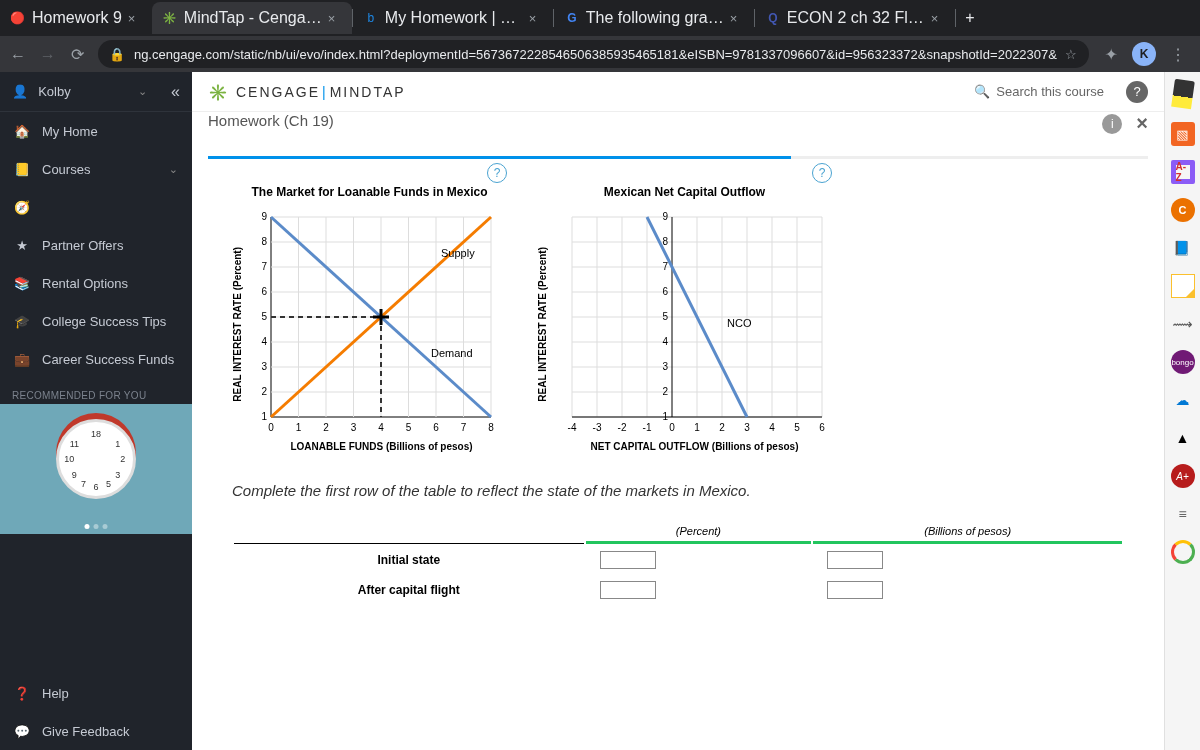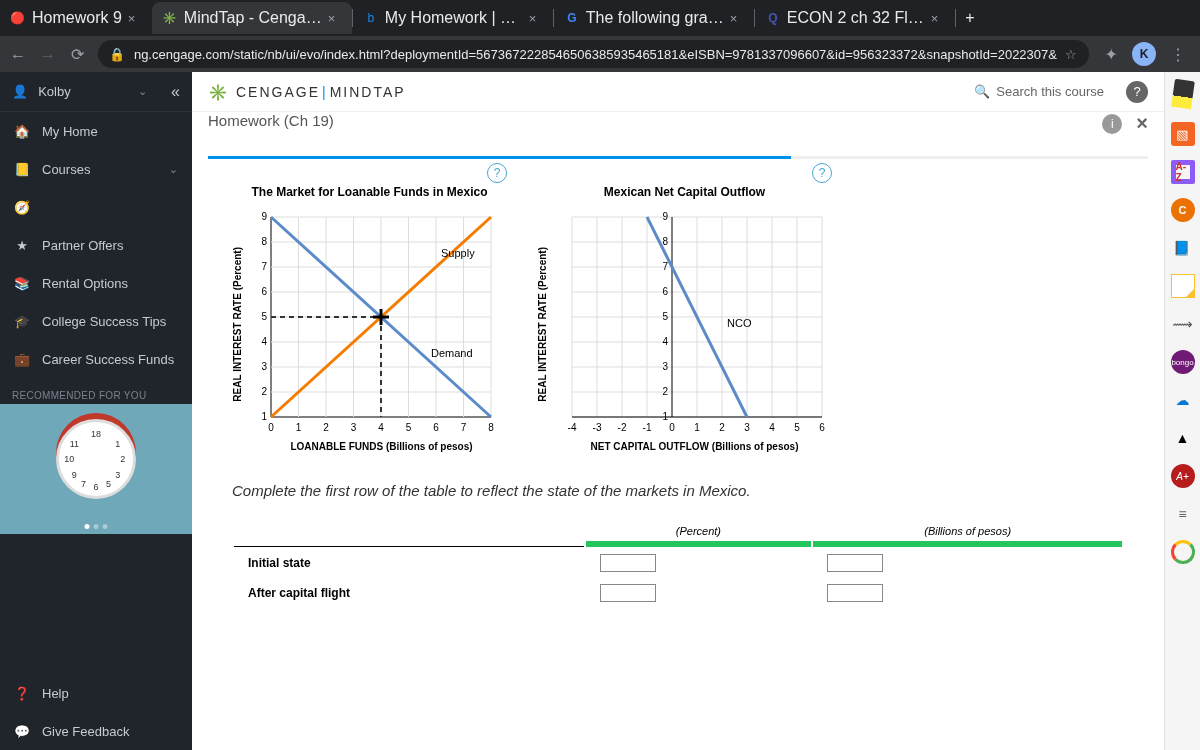--- a/index.html
+++ b/index.html
@@ -48,23 +48,23 @@
 .charts-area{padding:26px 40px 20px;display:flex;gap:30px}
 .chart-box{position:relative}
 .chart-title{text-align:center;font-size:12px;font-weight:bold;margin-bottom:10px}
 .help-q{position:absolute;top:-22px;right:0;width:20px;height:20px;border:1px solid #4aa3d1;border-radius:50%;color:#4aa3d1;font-size:12px;display:flex;align-items:center;justify-content:center;background:#fff}
 svg.chart{display:block}
 .y-axis-label{font-size:10px;font-weight:bold}
 .x-axis-label{font-size:10px;font-weight:bold;text-align:center;margin-top:2px}
 .question{padding:10px 40px;font-size:15px;font-style:italic;color:#333}
 .table{margin:10px 40px;font-size:12px}
 .table th{font-weight:bold;padding:4px 14px;border-bottom:1px solid #000;text-align:center}
-.table th.sub{font-weight:normal;font-style:italic;border-bottom:6px solid #22c55e;font-size:11px}
+.table th.sub{font-weight:normal;font-style:italic;border-bottom:3px solid #22c55e;font-size:11px}
 .table td{padding:5px 14px}
-.table td.label{font-weight:bold;text-align:left}
+.table td.label{font-weight:bold;text-align:center}
 .table input{width:56px;height:18px;border:1px solid #888}
 .right-rail{width:36px;background:#f5f5f5;border-left:1px solid #e0e0e0;display:flex;flex-direction:column;align-items:center;padding-top:8px;gap:14px}
 .rail-ico{width:24px;height:24px;display:flex;align-items:center;justify-content:center;font-size:14px}
 .rss{background:#f26522;color:#fff;border-radius:3px;font-size:13px}
 .az{border:5px solid #8b5cf6;color:#d32f2f;font-size:10px;font-weight:bold;border-radius:2px}
 .cheg{background:#eb7100;color:#fff;border-radius:50%;font-size:11px;font-weight:bold}
 .book{color:#1565c0}
 .note{background:#fff;border:1px solid #fbc02d;position:relative}
 .note::after{content:"";position:absolute;bottom:0;right:0;border:4px solid transparent;border-bottom-color:#fbc02d;border-right-color:#fbc02d}
 .wand{color:#555}

